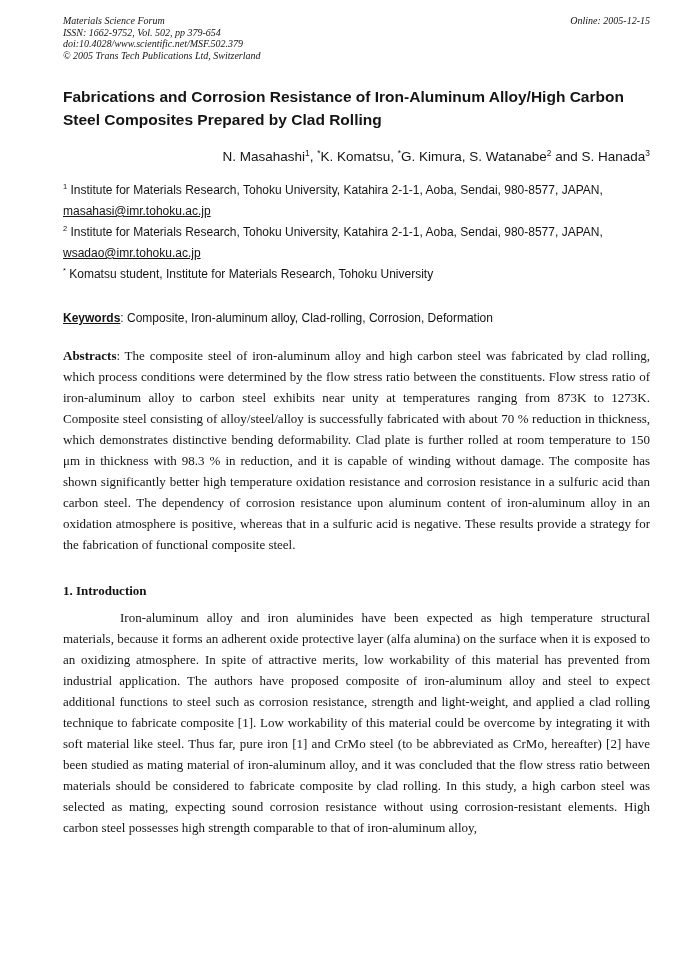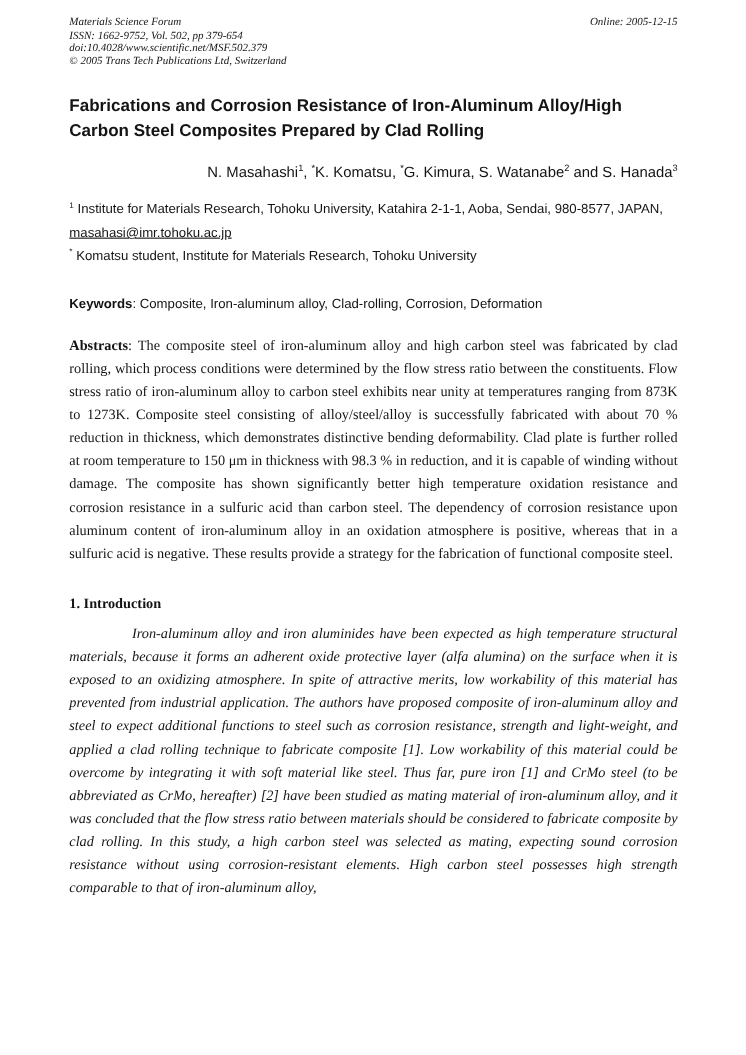--- a/index.html
+++ b/index.html
@@ -4,21 +4,21 @@
 <style>
   * { margin: 0; padding: 0; box-sizing: border-box; }
   html, body { background: #ffffff; }
   body { width: 678px; }
   .page {
     position: relative;
     width: 678px;
     height: 959px;
     background: #ffffff;
     color: #141414;
-    padding: 15px 62px 0 63px;
+    padding: 15px 28px 0 63px;
     font-family: "Liberation Serif", serif;
     overflow: hidden;
   }
   .header {
     display: flex;
     justify-content: space-between;
     align-items: flex-start;
     font-style: italic;
     font-size: 10px;
     line-height: 11.5px;
@@ -47,40 +47,39 @@
     line-height: 21px;
     text-align: left;
     margin-top: 16px;
   }
   .email { text-decoration: underline; color: inherit; cursor: pointer; }
   .keywords {
     font-family: "Liberation Sans", sans-serif;
     font-size: 12px;
     margin-top: 26px;
   }
-  .kw-label { font-weight: bold; }
+  .kw-label { font-weight: bold; text-decoration: underline; }
   .abstract {
     font-size: 13px;
     line-height: 21px;
     text-align: justify;
     margin-top: 20px;
   }
   .ab-label { font-weight: bold; }
   .section-heading {
     font-size: 13px;
     font-weight: bold;
     margin-top: 28px;
   }
   .intro {
     font-size: 13px;
     line-height: 21px;
     text-align: justify;
     text-indent: 57px;
     margin-top: 8px;
-    font-style: italic;
   }
 </style>
 </head>
 <body>
 
 <div class="page">
 
   <div class="header">
     <div class="header-left">
       <div>Materials Science Forum</div>
@@ -92,20 +91,21 @@
   </div>
 
   <h1 class="title">Fabrications and Corrosion Resistance of Iron-Aluminum Alloy/High Carbon Steel Composites Prepared by Clad Rolling</h1>
 
   <div class="authors">
     <span>N. Masahashi</span><sup>1</sup><span>, </span><sup>*</sup><span>K. Komatsu</span><span>, </span><sup>*</sup><span>G. Kimura</span><span>, </span><span>S. Watanabe</span><sup>2</sup><span> and </span><span>S. Hanada</span><sup>3</sup>
   </div>
 
   <div class="affiliations">
     <div><sup>1</sup><span> Institute for Materials Research, Tohoku University, Katahira 2-1-1, Aoba, Sendai, 980-8577, JAPAN, </span><span class="email">masahasi@imr.tohoku.ac.jp</span></div>
+    <div><sup>2</sup><span> Institute for Materials Research, Tohoku University, Katahira 2-1-1, Aoba, Sendai, 980-8577, JAPAN, </span><span class="email">wsadao@imr.tohoku.ac.jp</span></div>
     <div><sup>*</sup><span> Komatsu student, Institute for Materials Research, Tohoku University</span></div>
   </div>
 
   <div class="keywords">
     <span class="kw-label">Keywords</span><span>: Composite, Iron-aluminum alloy, Clad-rolling, Corrosion, Deformation</span>
   </div>
 
   <p class="abstract">
     <span class="ab-label">Abstracts</span><span>: The composite steel of iron-aluminum alloy and high carbon steel was fabricated by clad rolling, which process conditions were determined by the flow stress ratio between the constituents. Flow stress ratio of iron-aluminum alloy to carbon steel exhibits near unity at temperatures ranging from 873K to 1273K. Composite steel consisting of alloy/steel/alloy is successfully fabricated with about 70 % reduction in thickness, which demonstrates distinctive bending deformability. Clad plate is further rolled at room temperature to 150 μm in thickness with 98.3 % in reduction, and it is capable of winding without damage. The composite has shown significantly better high temperature oxidation resistance and corrosion resistance in a sulfuric acid than carbon steel. The dependency of corrosion resistance upon aluminum content of iron-aluminum alloy in an oxidation atmosphere is positive, whereas that in a sulfuric acid is negative. These results provide a strategy for the fabrication of functional composite steel.</span>
   </p>

